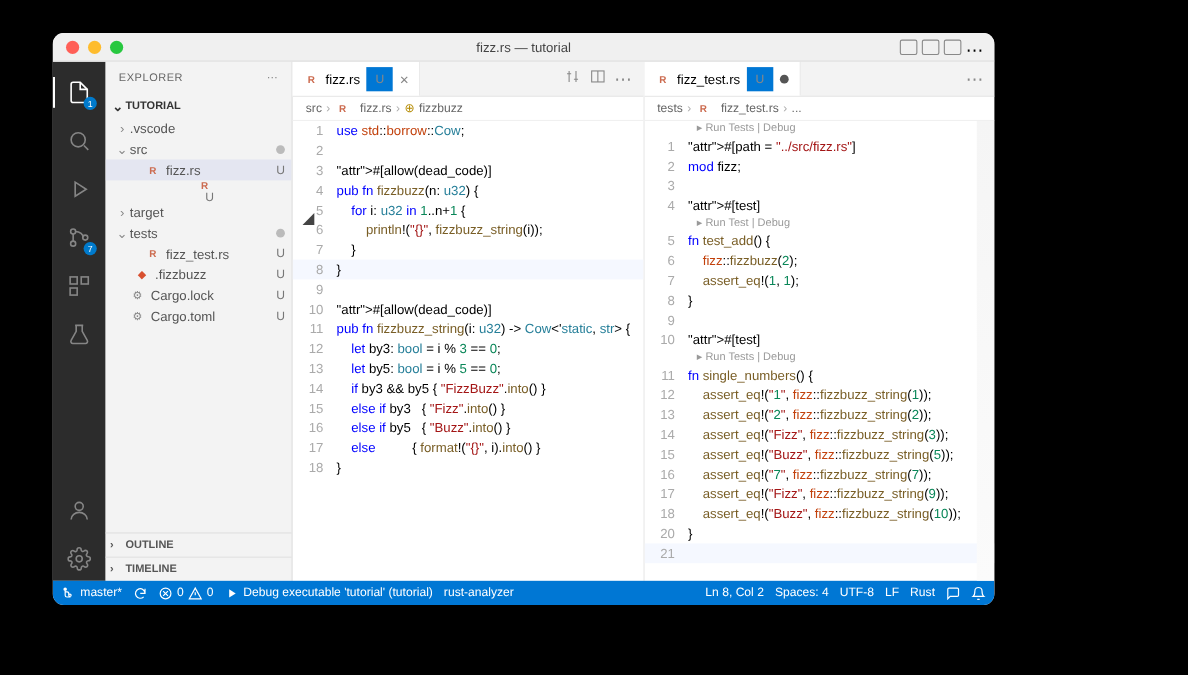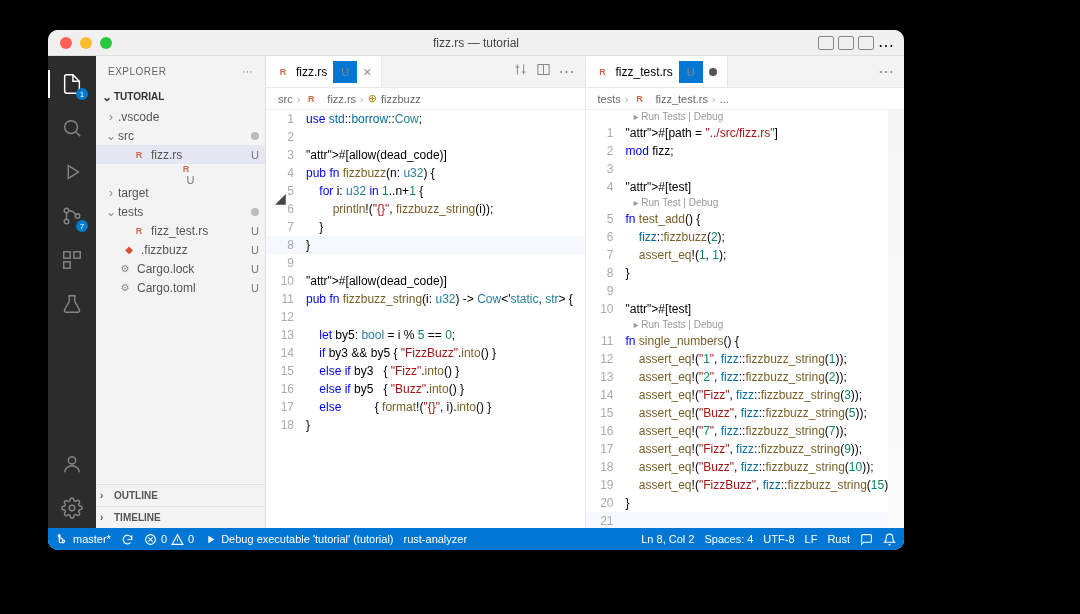--- a/index.html
+++ b/index.html
@@ -55,21 +55,21 @@
     .tabs .act { display:flex; align-items:center; gap:8px; padding-right:10px; color:#888;}
     .tabs .act svg{width:15px;height:15px;}
     .crumbs { height:22px; padding:0 12px; display:flex; align-items:center; font-size:11px; gap:4px; color:#666; border-bottom:1px solid #f0f0f0;}
     .crumbs .sep{color:#aaa;}
     .codelens { padding-left:48px; font-size:10px; color:#999; height:14px; display:flex; align-items:center;}
     .code { flex:1; overflow:auto; font-family: Menlo, Consolas, monospace; font-size:12px; line-height:18px; position:relative;}
     .line { display:flex; }
     .line.hl { background:#f5f8ff; }
     .gut { width:40px; text-align:right; padding-right:12px; color:#aaa; user-select:none; flex-shrink:0;}
     .txt { white-space:pre; padding-right:12px;}
-    .k{color:#0000ff;} .fn{color:#795e26;} .ty{color:#267f99;} .ns{color:#0369a1;}
+    .k{color:#0000ff;} .fn{color:#795e26;} .ty{color:#267f99;} .ns{color:#c2410c;}
     .s{color:#a31515;} .n{color:#098658;}
     .minimap { position:absolute; right:0; top:0; width:16px; bottom:0; background:linear-gradient(#f5f5f5, #fbfbfb);}
     
     .status { height:22px; background:#0077d4; color:#fff; display:flex; align-items:center; font-size:11px; padding:0 8px; gap:10px; }
     .status .sitm{display:flex;align-items:center;gap:4px;cursor:pointer;}
     .status .spc{flex:1;}
     .status svg{width:13px;height:13px;fill:currentColor;}
     .breakpt { position:absolute; left:227px; top:160px; color:#444; font-size:14px;}
   </style>
 </head>
@@ -296,20 +296,21 @@
             <div class="line">
               <span class="gut">10</span>
               <span class="txt"><span class="&lt;span">"attr"</span>&gt;#[allow(dead_code)]</span>
             </div>
             <div class="line">
               <span class="gut">11</span>
               <span class="txt"><span class="k">pub</span> <span class="k">fn</span> <span class="fn">fizzbuzz_string</span>(i: <span class="ty">u32</span>) -&gt; <span class="ty">Cow</span>&lt;'<span class="ty">static</span>, <span class="ty">str</span>&gt; {</span>
             </div>
             <div class="line">
               <span class="gut">12</span>
+              <span class="txt">    <span class="k">let</span> by3: <span class="ty">bool</span> = i % <span class="n">3</span> == <span class="n">0</span>;</span>
             </div>
             <div class="line">
               <span class="gut">13</span>
               <span class="txt">    <span class="k">let</span> by5: <span class="ty">bool</span> = i % <span class="n">5</span> == <span class="n">0</span>;</span>
             </div>
             <div class="line">
               <span class="gut">14</span>
               <span class="txt">    <span class="k">if</span> by3 &amp;&amp; by5 { <span class="s">"FizzBuzz"</span>.<span class="fn">into</span>() }</span>
             </div>
             <div class="line">
@@ -423,24 +424,20 @@
             </div>
             <div class="line">
               <span class="gut">17</span>
               <span class="txt">    <span class="fn">assert_eq</span>!(<span class="s">"Fizz"</span>, <span class="ns">fizz</span>::<span class="fn">fizzbuzz_string</span>(<span class="n">9</span>));</span>
             </div>
             <div class="line">
               <span class="gut">18</span>
               <span class="txt">    <span class="fn">assert_eq</span>!(<span class="s">"Buzz"</span>, <span class="ns">fizz</span>::<span class="fn">fizzbuzz_string</span>(<span class="n">10</span>));</span>
             </div>
             <div class="line">
-              <span class="gut">19</span>
-              <span class="txt">    <span class="fn">assert_eq</span>!(<span class="s">"FizzBuzz"</span>, <span class="ns">fizz</span>::<span class="fn">fizzbuzz_string</span>(<span class="n">15</span>));</span>
-            </div>
-            <div class="line">
               <span class="gut">20</span>
               <span class="txt">}</span>
             </div>
             <div class="line hl">
               <span class="gut">21</span>
               <span class="txt"></span>
             </div>
           </div>
       </div>
 

